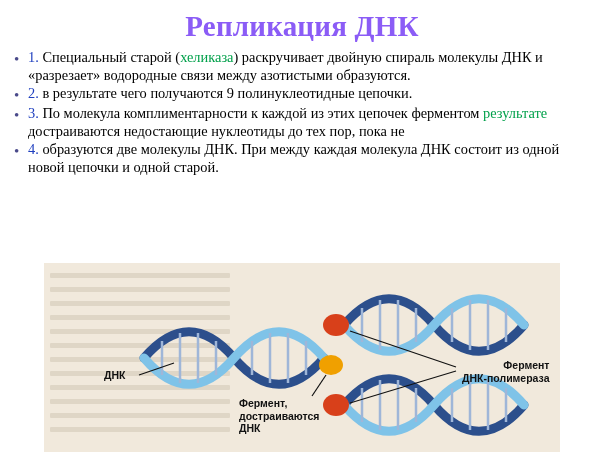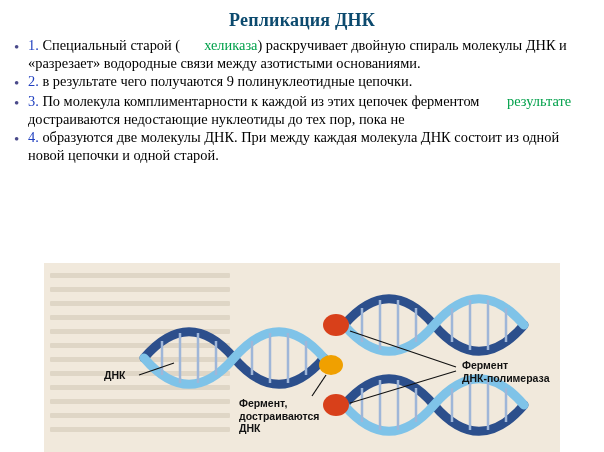--- a/index.html
+++ b/index.html
@@ -14,24 +14,24 @@
     overflow: hidden;
   }
   .slide {
     position: relative;
     width: 604px;
     height: 452px;
     background: #ffffff;
   }
   .title {
     text-align: center;
-    color: #0c4a6e;
+    color: #8b5cf6;
     font-family: "Liberation Serif", serif;
     font-weight: bold;
-    font-size: 18px;
+    font-size: 29px;
     margin: 10px 0 6px 0;
     letter-spacing: 0.2px;
   }
   .bullets {
     padding: 0 10px 0 14px;
   }
   .bullet {
     display: flex;
     align-items: flex-start;
     margin-bottom: 1px;
@@ -50,21 +50,20 @@
     font-size: 14.4px;
     line-height: 17.5px;
     color: #000000;
     font-family: "Liberation Serif", serif;
   }
   .num {
     color: #1f3fbf;
   }
   .hl {
     color: #00a04a;
-    margin-left: 24px;
   }
   .figure {
     position: absolute;
     left: 44px;
     top: 253px;
     width: 516px;
     height: 195px;
     background: #f1e9dc;
     overflow: hidden;
     border: 0;
@@ -87,40 +86,40 @@
   .fig-label {
     position: absolute;
     font-family: "Liberation Sans", sans-serif;
     font-size: 10.5px;
     font-weight: bold;
     color: #111111;
     line-height: 12.5px;
     white-space: pre-line;
   }
   .lbl-dna { left: 60px; top: 106px; }
-  .lbl-enzyme-pol { left: 418px; top: 96px; }
+  .lbl-enzyme-pol { left: 418px; top: 96px; text-align: right; }
   .lbl-unwind { left: 195px; top: 134px; }
   svg.fig-svg {
     position: absolute;
     left: 0;
     top: 0;
   }
 </style>
 </head>
 <body>
 
 <div class="slide">
 
   <div class="title">Репликация ДНК</div>
 
   <div class="bullets">
 
     <div class="bullet">
       <div class="bullet-dot">•</div>
-      <div class="bullet-text"><span class="num">1.</span><span> Специальный старой (</span><span class="hl">хеликаза</span><span>) раскручивает двойную спираль молекулы ДНК и «разрезает» водородные связи между азотистыми основаниями.</span></div>
+      <div class="bullet-text"><span class="num">1.</span><span> Специальный старой (</span><span class="hl">хеликаза</span><span>) раскручивает двойную спираль молекулы ДНК и «разрезает» водородные связи между азотистыми образуются.</span></div>
     </div>
 
     <div class="bullet">
       <div class="bullet-dot">•</div>
       <div class="bullet-text"><span class="num">2.</span><span> в результате  чего получаются 9 полинуклеотидные цепочки.</span></div>
     </div>
 
     <div class="bullet">
       <div class="bullet-dot">•</div>
       <div class="bullet-text"><span class="num">3.</span><span> По молекула комплиментарности к каждой из этих цепочек ферментом </span><span class="hl">результате</span><span> достраиваются недостающие нуклеотиды до тех пор, пока не</span></div>

